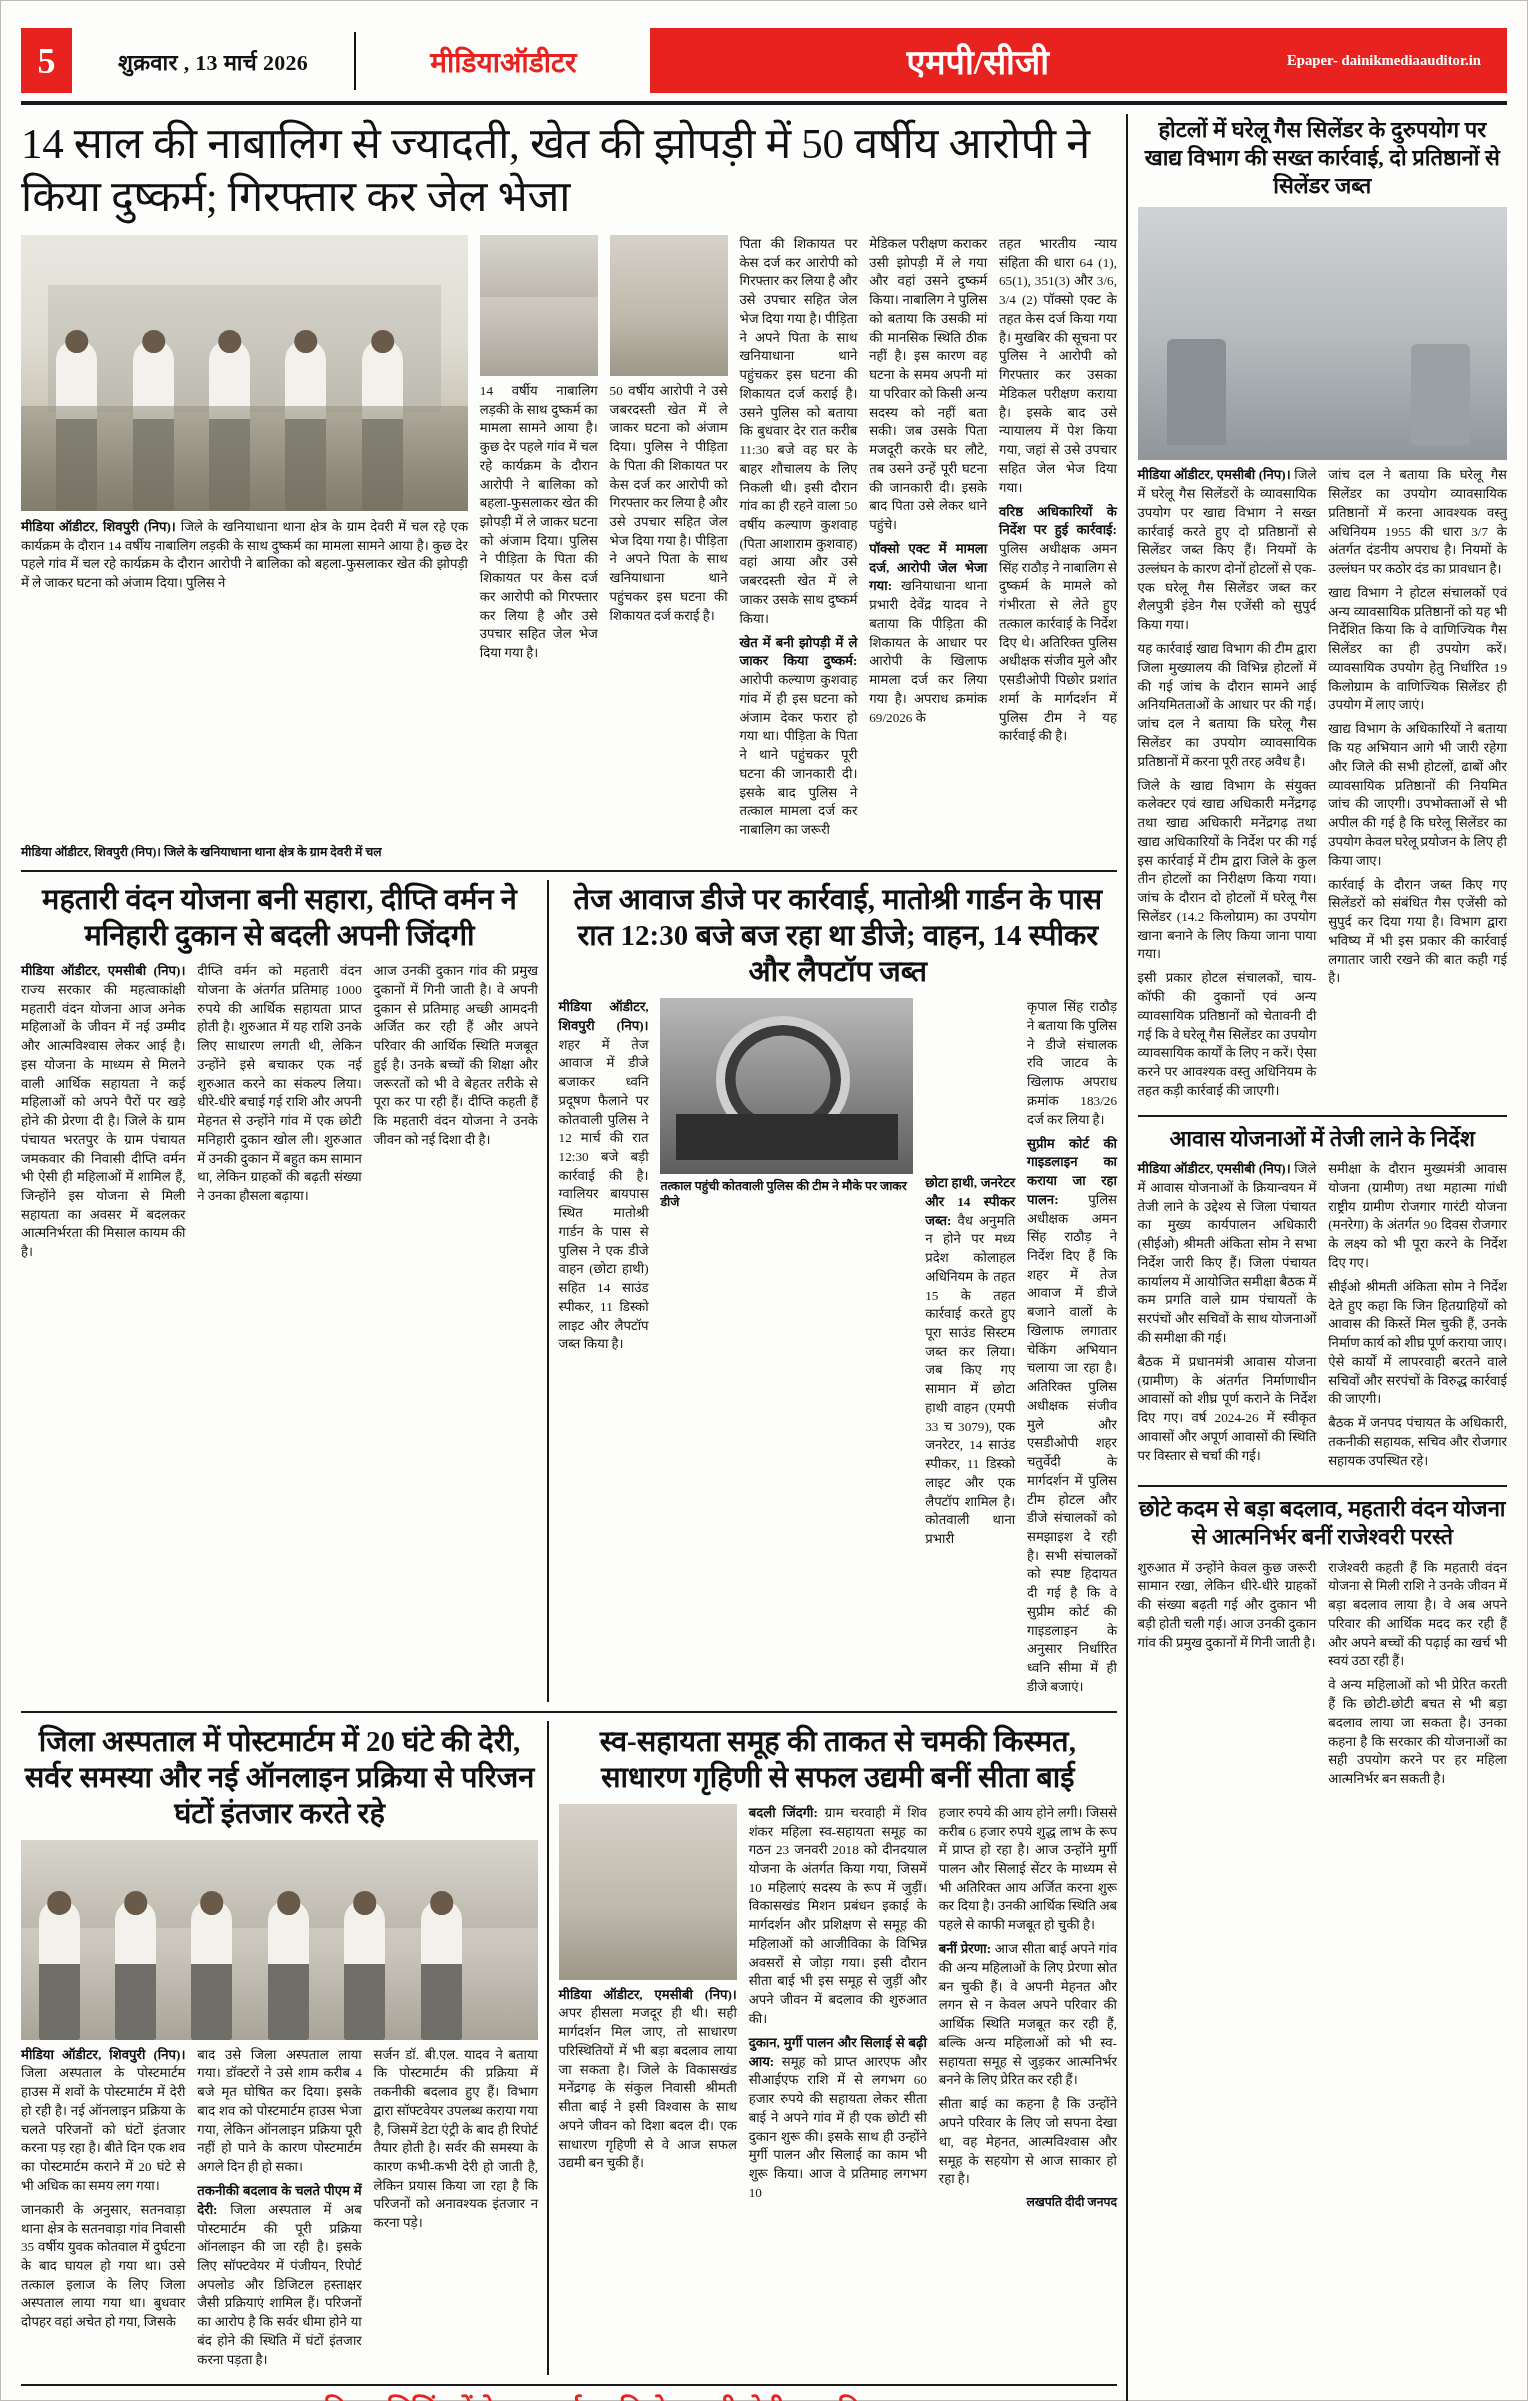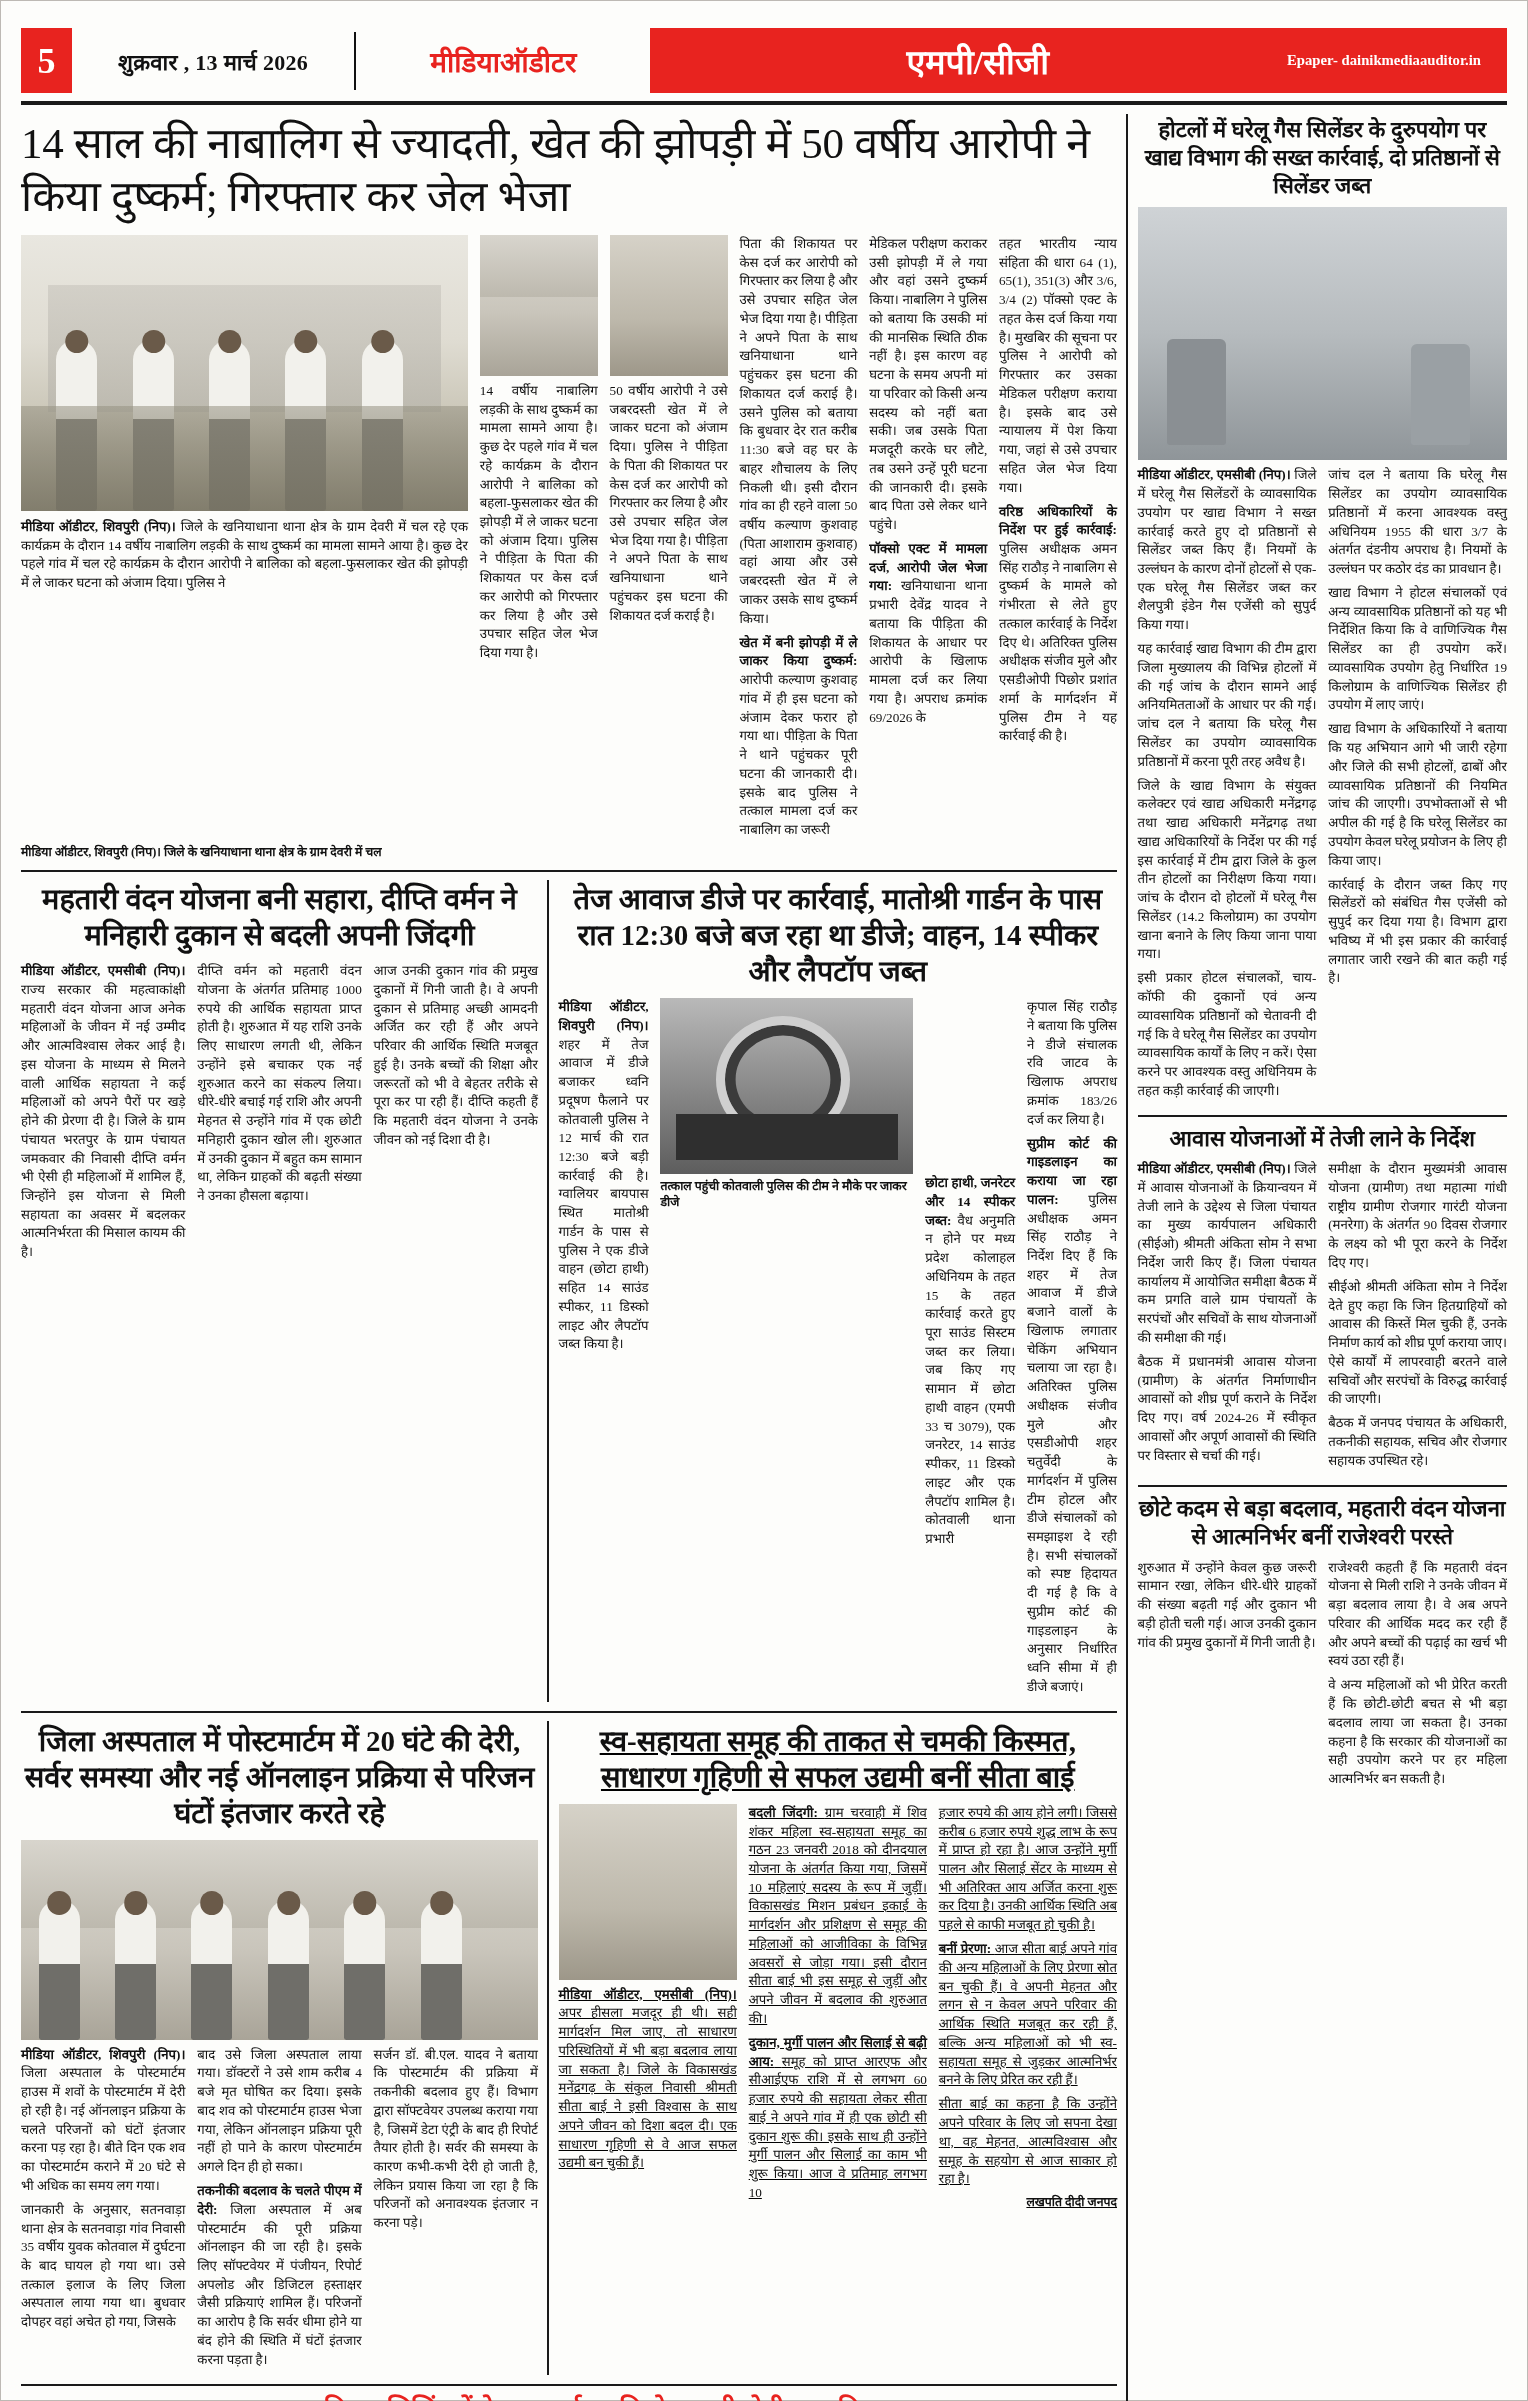--- a/index.html
+++ b/index.html
@@ -280,21 +280,21 @@
               <p class="bt"><span class="subhead">तकनीकी बदलाव के चलते पीएम में देरी:</span> <span>जिला अस्पताल में अब पोस्टमार्टम की पूरी प्रक्रिया ऑनलाइन की जा रही है। इसके लिए सॉफ्टवेयर में पंजीयन, रिपोर्ट अपलोड और डिजिटल हस्ताक्षर जैसी प्रक्रियाएं शामिल हैं। परिजनों का आरोप है कि सर्वर धीमा होने या बंद होने की स्थिति में घंटों इंतजार करना पड़ता है।</span></p>
             </div>
             <div class="c">
               <p class="bt">सर्जन डॉ. बी.एल. यादव ने बताया कि पोस्टमार्टम की प्रक्रिया में तकनीकी बदलाव हुए हैं। विभाग द्वारा सॉफ्टवेयर उपलब्ध कराया गया है, जिसमें डेटा एंट्री के बाद ही रिपोर्ट तैयार होती है। सर्वर की समस्या के कारण कभी-कभी देरी हो जाती है, लेकिन प्रयास किया जा रहा है कि परिजनों को अनावश्यक इंतजार न करना पड़े।</p>
             </div>
           </div>
         </div>
 
         <div class="col-div"></div>
 
-        <div style="flex:1;text-decoration:underline;">
+        <div style="flex:1;">
           <h2 class="sec">स्व-सहायता समूह की ताकत से चमकी किस्मत, साधारण गृहिणी से सफल उद्यमी बनीं सीता बाई</h2>
           <div class="cols">
             <div class="c">
               <div class="ph photo-stock" style="height:176px;margin-bottom:5.9px;"></div>
               <p class="bt"><span class="byline">मीडिया ऑडीटर, एमसीबी (निप)।</span> <span>अपर हीसला मजदूर ही थी। सही मार्गदर्शन मिल जाए, तो साधारण परिस्थितियों में भी बड़ा बदलाव लाया जा सकता है। जिले के विकासखंड मनेंद्रगढ़ के संकुल निवासी श्रीमती सीता बाई ने इसी विश्वास के साथ अपने जीवन को दिशा बदल दी। एक साधारण गृहिणी से वे आज सफल उद्यमी बन चुकी हैं।</span></p>
             </div>
             <div class="c">
               <p class="bt"><span class="subhead">बदली जिंदगी:</span> <span>ग्राम चरवाही में शिव शंकर महिला स्व-सहायता समूह का गठन 23 जनवरी 2018 को दीनदयाल योजना के अंतर्गत किया गया, जिसमें 10 महिलाएं सदस्य के रूप में जुड़ीं। विकासखंड मिशन प्रबंधन इकाई के मार्गदर्शन और प्रशिक्षण से समूह की महिलाओं को आजीविका के विभिन्न अवसरों से जोड़ा गया। इसी दौरान सीता बाई भी इस समूह से जुड़ीं और अपने जीवन में बदलाव की शुरुआत की।</span></p>
               <p class="bt"><span class="subhead">दुकान, मुर्गी पालन और सिलाई से बढ़ी आय:</span> <span>समूह को प्राप्त आरएफ और सीआईएफ राशि में से लगभग 60 हजार रुपये की सहायता लेकर सीता बाई ने अपने गांव में ही एक छोटी सी दुकान शुरू की। इसके साथ ही उन्होंने मुर्गी पालन और सिलाई का काम भी शुरू किया। आज वे प्रतिमाह लगभग 10</span></p>
             </div>

